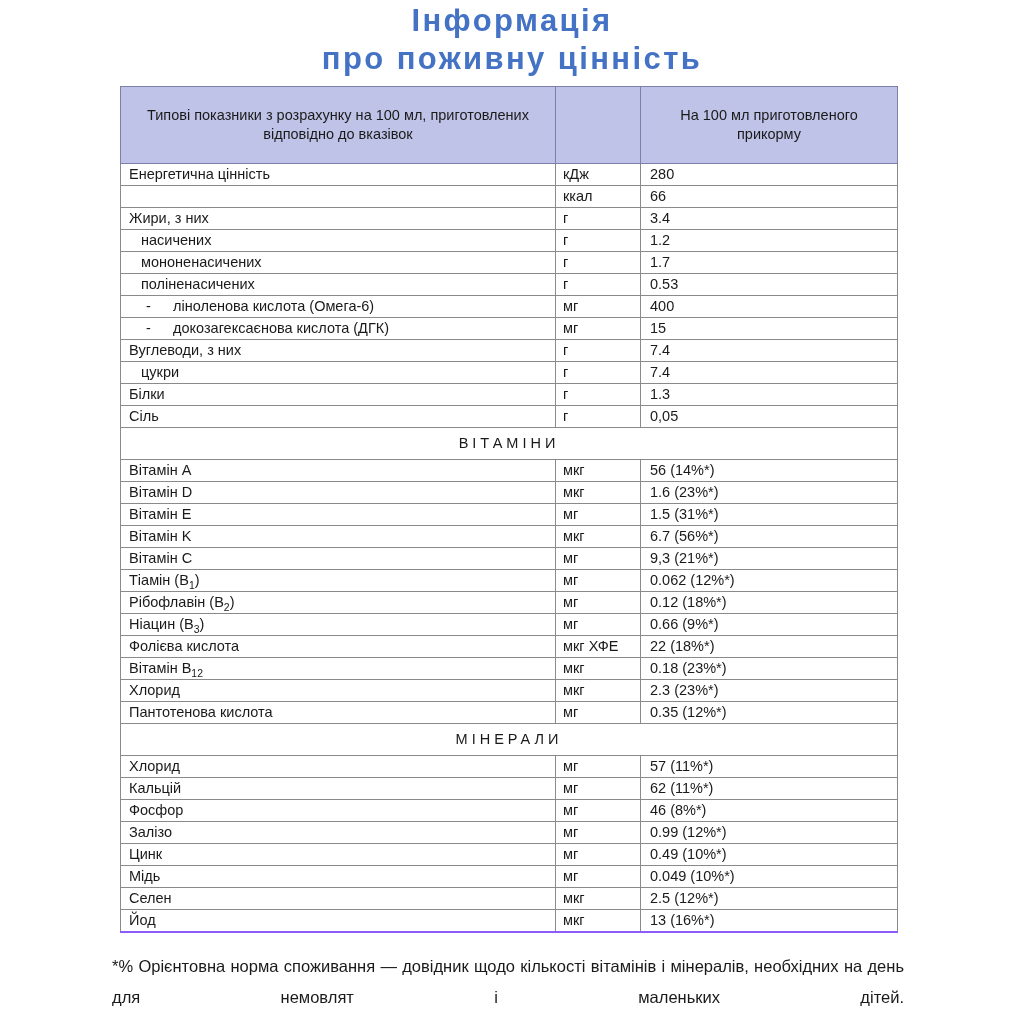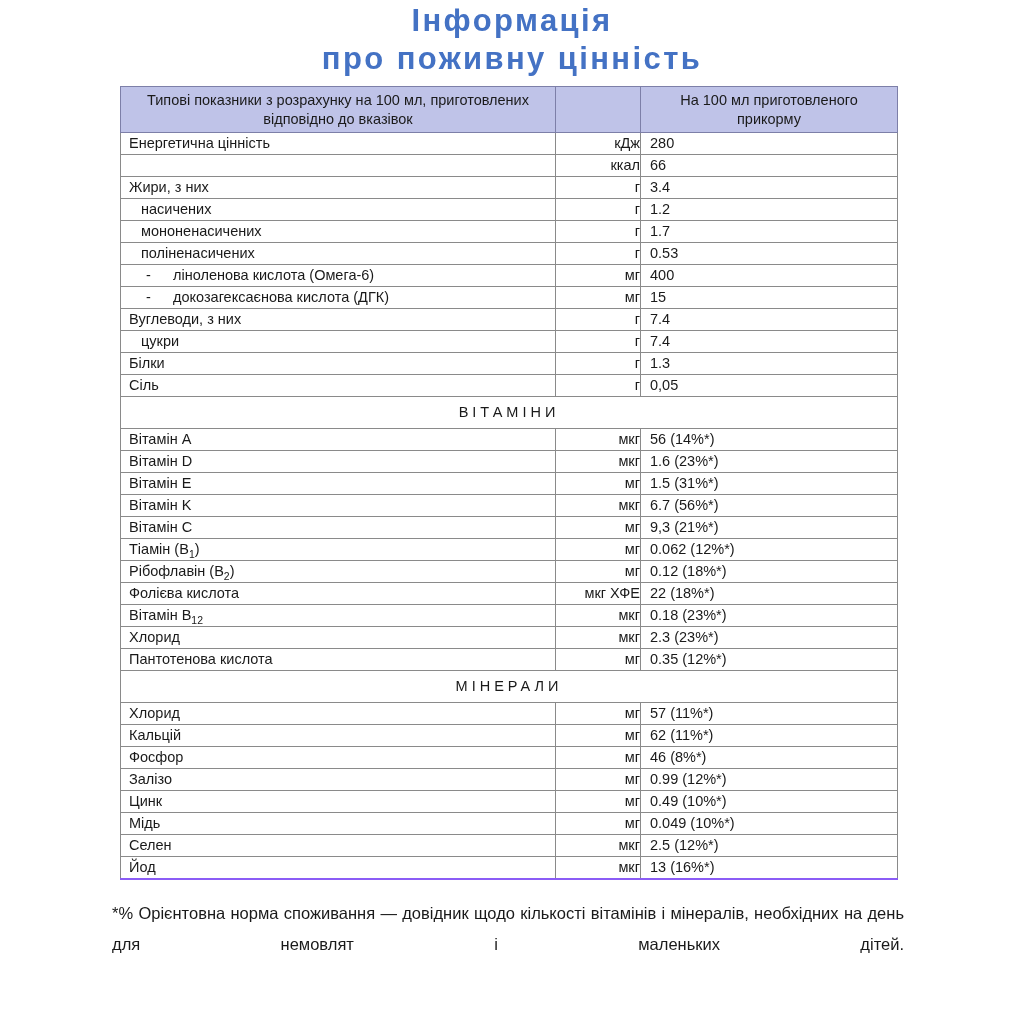--- a/index.html
+++ b/index.html
@@ -56,21 +56,21 @@
   }
   col.c-name  { width: 435px; }
   col.c-unit  { width: 85px; }
   col.c-value { width: 257px; }
 
   
   .hdr td {
     background: #bfc3e8;
     text-align: center;
     height: 46px;
-    padding: 3px 6px;
+    padding: 19px 6px;
     white-space: normal;
     line-height: 19px;
     border-color: #7d7fa8;
   }
   .hdr .hdr-mid { background: #bfc3e8; }
 
   
   .section-row td {
     text-align: center;
     letter-spacing: 4px;
@@ -83,21 +83,21 @@
   .dash-row {
     padding-left: 8px !important;
   }
   .dash-row .dash {
     display: inline-block;
     width: 44px;
     padding-left: 17px;
     box-sizing: border-box;
   }
 
-  .unit-cell { padding-left: 7px !important; text-align: right; }
+  .unit-cell { padding-left: 7px !important; }
   .value-cell { padding-left: 9px !important; }
 
   
   .last-row td { border-bottom: 2px solid #8b5cf6; }
 
   
   .footnote {
     margin: 18px 120px 0 112px;
     font-size: 16.5px;
     line-height: 31px;
@@ -228,20 +228,25 @@
           <td>Тіамін (B<sub>1</sub>)</td>
           <td class="unit-cell">мг</td>
           <td class="value-cell">0.062 (12%*)</td>
         </tr>
         <tr>
           <td>Рібофлавін (B<sub>2</sub>)</td>
           <td class="unit-cell">мг</td>
           <td class="value-cell">0.12 (18%*)</td>
         </tr>
         <tr>
+          <td>Ніацин (B<sub>3</sub>)</td>
+          <td class="unit-cell">мг</td>
+          <td class="value-cell">0.66 (9%*)</td>
+        </tr>
+        <tr>
           <td>Фолієва кислота</td>
           <td class="unit-cell">мкг ХФЕ</td>
           <td class="value-cell">22 (18%*)</td>
         </tr>
         <tr>
           <td>Вітамін B<sub>12</sub></td>
           <td class="unit-cell">мкг</td>
           <td class="value-cell">0.18 (23%*)</td>
         </tr>
         <tr>

